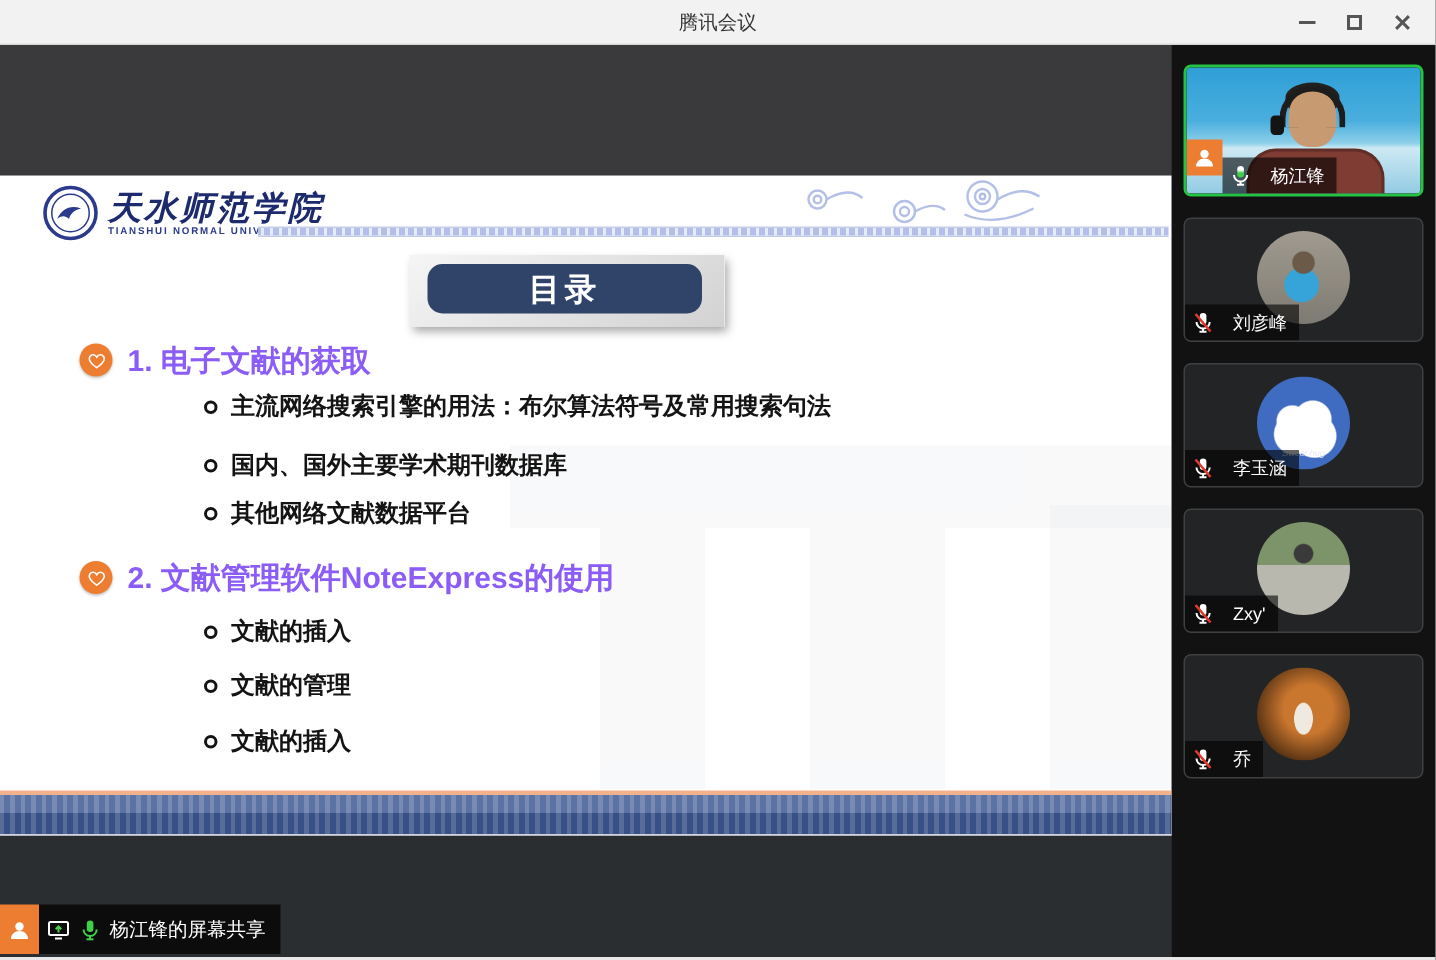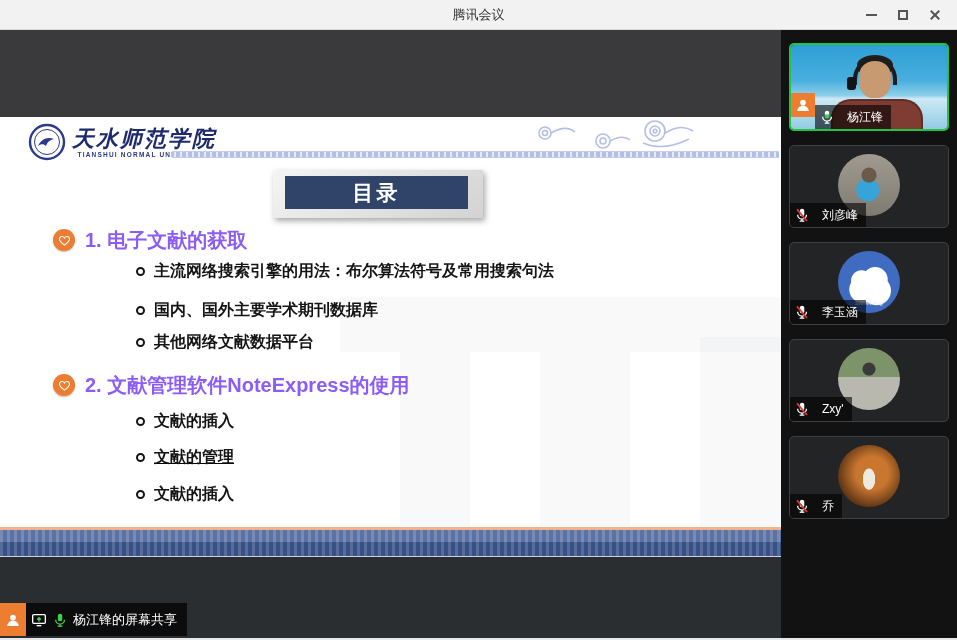--- a/index.html
+++ b/index.html
@@ -14,52 +14,52 @@
   .win-btn { width:32px; height:30px; display:flex; align-items:center; justify-content:center; cursor:default; }
   .ic-min { width:11px; height:0; border-bottom:2px solid #555; display:block; }
   .ic-max { width:10px; height:10px; border:2px solid #555; display:block; }
   .ic-close { position:relative; width:12px; height:12px; display:block; }
   .ic-close::before,.ic-close::after { content:""; position:absolute; left:5px; top:0; width:2px; height:12px; background:#555; }
   .ic-close::before { transform:rotate(45deg); }
   .ic-close::after { transform:rotate(-45deg); }
 
   
   .main { position:absolute; top:30px; left:0; right:0; bottom:0; display:flex; }
-  .stage { position:relative; flex:1 1 auto; background:linear-gradient(#3a3a3c 0 87px, #2b2e31 87px 100%);text-align:center; }
+  .stage { position:relative; flex:1 1 auto; background:linear-gradient(#3a3a3c 0 87px, #2b2e31 87px 100%); }
 
   
   .slide { position:absolute; left:0; top:87px; width:781px; height:440px; background:#ffffff; border-bottom:1px solid #cfd4de; overflow:hidden; }
 
   .logo-group { position:absolute; left:28px; top:6px; display:flex; align-items:center; gap:6px; }
   .logo-text-cn { font-family:"Liberation Serif","DejaVu Serif",serif; font-style:italic; font-weight:bold; font-size:22px; color:#1d2a6e; letter-spacing:2px; line-height:24px; }
   .logo-text-en { font-size:6.5px; letter-spacing:1.2px; color:#2b3a8c; font-weight:bold; }
 
   .wave-line { position:absolute; left:172px; right:2px; top:34px; height:7px;
     background:repeating-linear-gradient(90deg,#b3bfe6 0 2px, #e7ebf7 2px 4px, #b3bfe6 4px 6px);
     border-top:1px solid #c4cdec; border-bottom:1px solid #c4cdec; }
   .clouds { position:absolute; left:505px; top:0; width:190px; height:36px; }
 
   .toc-frame { position:absolute; left:273px; top:53px; width:210px; height:48px;
     background:linear-gradient(145deg,#f5f5f5,#d2d2d2); box-shadow:2px 3px 6px rgba(0,0,0,0.35); }
-  .toc-box { position:absolute; left:12px; top:6px; right:15px; bottom:9px; background:#2f4468; display:flex; align-items:center; justify-content:center; }
+  .toc-box { position:absolute; left:12px; top:6px; right:15px; bottom:9px; background:#2f4468; display:flex; align-items:center; justify-content:center;border-radius:10px; }
   .toc-title { color:#ffffff; font-size:21px; font-weight:bold; letter-spacing:3px; }
 
   .heart-bullet { position:absolute; width:22px; height:22px; border-radius:50%; background:#ed7d31; display:flex; align-items:center; justify-content:center; box-shadow:0 1px 2px rgba(0,0,0,0.25); }
   .hb1 { left:53px; top:112px; }
   .hb2 { left:53px; top:257px; }
 
   .sec-head { position:absolute; left:85px; font-size:20px; font-weight:bold; color:#8b5cf6; white-space:nowrap; }
   .sh1 { top:110px; }
   .sh2 { top:255px; }
 
   .sub-item { position:absolute; left:136px; display:flex; align-items:center; gap:9px; white-space:nowrap; }
   .sub-item .dot { width:9px; height:9px; border:2px solid #141414; border-radius:50%; flex:0 0 auto; }
   .sub-item .txt { font-size:16px; font-weight:bold; color:#141414; }
   .si1 { top:144px; } .si2 { top:183px; } .si3 { top:215px; }
-  .si4 { top:294px; } .si5 { top:330px;text-decoration:underline; } .si6 { top:367px; }
+  .si4 { top:294px; } .si5 { top:330px; } .si6 { top:367px; }
 
   .watermark { position:absolute; left:280px; top:150px; right:0; bottom:30px; opacity:0.55; pointer-events:none; }
   .wm { position:absolute; background:rgba(88,100,128,0.07); }
   .wm-beam { left:60px; top:30px; right:0; height:55px; }
   .wm-c1 { left:120px; top:85px; width:70px; bottom:0; }
   .wm-c2 { left:260px; top:85px; width:90px; bottom:0; }
   .wm-c3 { left:420px; top:70px; right:0; bottom:0; }
 
   .slide-footer { position:absolute; left:0; right:0; bottom:0; }
   .peach-line { height:3px; background:#f2b28c; }

